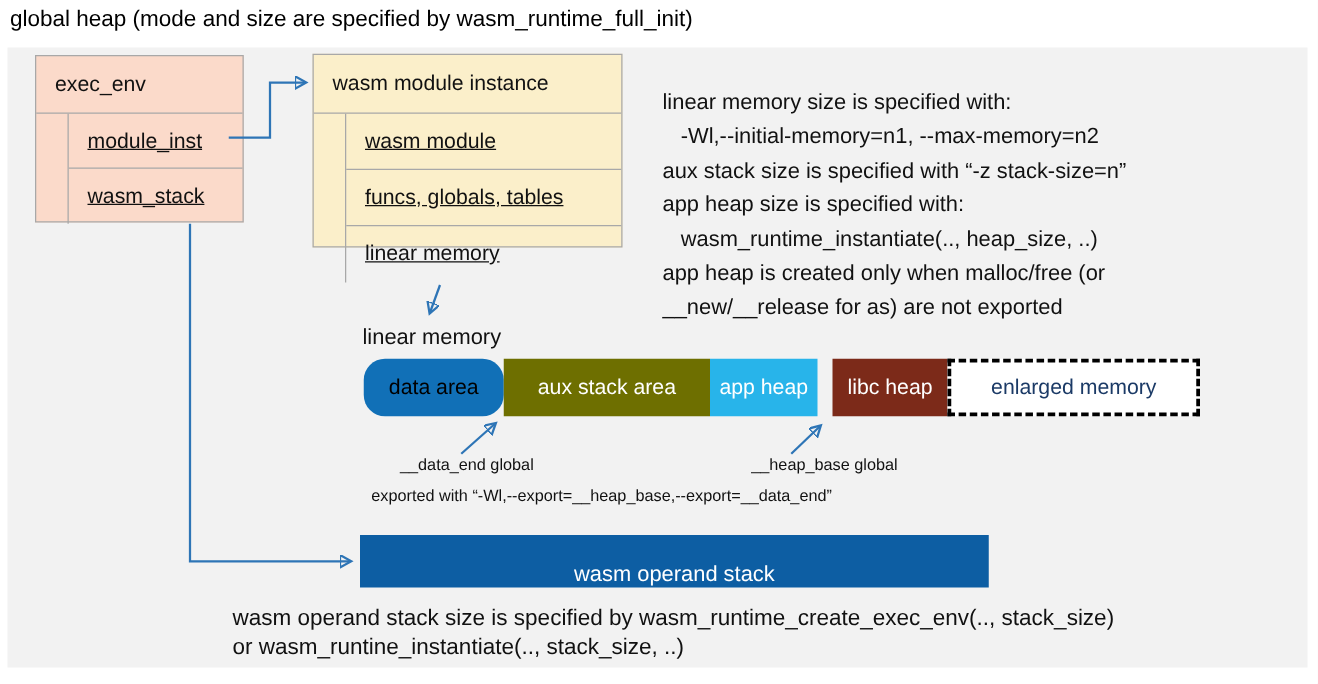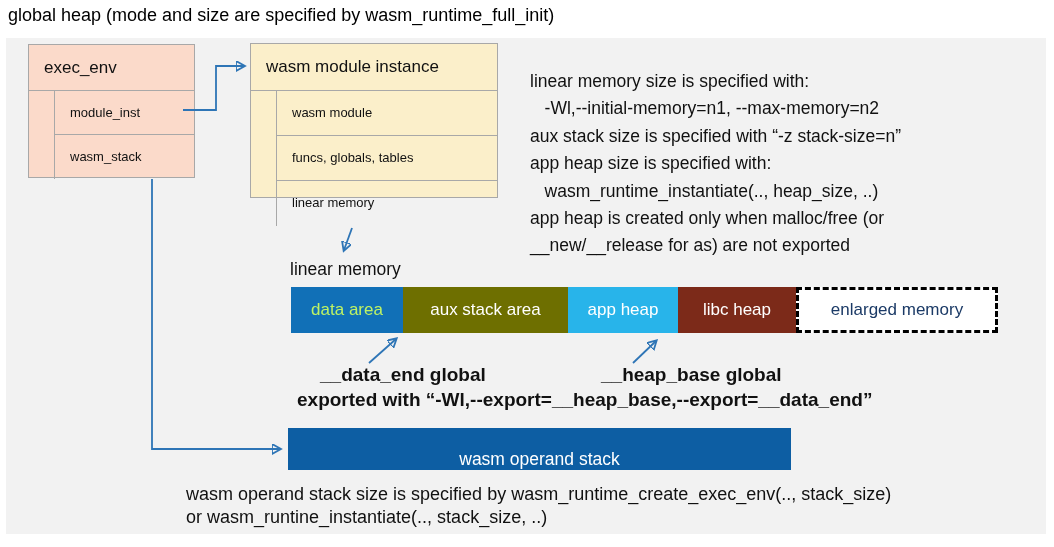--- a/index.html
+++ b/index.html
@@ -8,41 +8,41 @@
     position:relative; width:1054px; height:547px; overflow:hidden;
     font-family:"Liberation Sans", sans-serif; color:#111; background:#fff;
   }
   .canvas { position:absolute; left:6px; top:38px; width:1040px; height:496px; }
   .title  { position:absolute; left:8px; top:5px; font-size:18px; color:#000; white-space:nowrap;text-align:right; }
 
   
   .recbox { position:absolute; border:1px solid #A8A8A8; }
   .recbox .hdr { padding-left:15px; font-size:17px; border-bottom:1px solid #A8A8A8; white-space:nowrap; }
   .recbox .rows { margin-left:25px; border-left:1px solid #A8A8A8; }
-  .recbox .row { padding-left:15px; font-size:13px; white-space:nowrap; }
+  .recbox .row { padding-left:15px; font-size:17px; white-space:nowrap;text-decoration:underline; }
   .exec { left:28px; top:44px; width:167px; height:134px; background:#FBDACA; }
   .exec .hdr { height:46px; line-height:45px; }
   .exec .row { height:44px; line-height:43px; }
   .exec .row.mid { border-bottom:1px solid #A8A8A8; }
   .inst { left:250px; top:43px; width:248px; height:155px; background:#FBEFCA; }
   .inst .hdr { height:47px; line-height:46px; }
   .inst .row { height:45px; line-height:44px; }
   .inst .row.mid { border-bottom:1px solid #A8A8A8; }
 
   .notes-right { position:absolute; left:530px; top:68px; font-size:17.5px; line-height:27.4px; }
   .notes-right div { white-space:pre; }
 
   .lm-label { position:absolute; left:290px; top:259px; font-size:17.5px; }
   .lm-bar { position:absolute; left:291px; top:287px; height:46px; display:flex; }
   .seg { height:46px; display:flex; align-items:center; justify-content:center;
          font-size:17px; white-space:nowrap; }
-  .seg1 { width:112px; } .seg2 { width:165px; } .seg3 { width:110px; } .seg4 { width:118px; }
+  .seg1 { width:112px; } .seg2 { width:165px; } .seg3 { width:86px; } .seg4 { width:92px;margin-left:12px; }
   .seg5 { width:202px; border:3px dashed #000; background:#fff; }
 
-  .ann { position:absolute; font-size:19px; white-space:nowrap;font-weight:bold; }
+  .ann { position:absolute; font-size:13px; white-space:nowrap; }
   .ann-dataend  { left:320px; top:364px; }
   .ann-heapbase { left:601px; top:364px; }
   .ann-export   { left:297px; top:389px; }
 
   .opstack { position:absolute; left:288px; top:428px; width:503px; height:42px;
              display:flex; align-items:flex-end; justify-content:center;
              color:#fff; font-size:17.5px; }
 
   .notes-bottom { position:absolute; left:186px; top:483px; font-size:18px; line-height:23.4px; }
   .notes-bottom div { white-space:pre; }
@@ -81,21 +81,21 @@
     <div>   -Wl,--initial-memory=n1, --max-memory=n2</div>
     <div>aux stack size is specified with “-z stack-size=n”</div>
     <div>app heap size is specified with:</div>
     <div>   wasm_runtime_instantiate(.., heap_size, ..)</div>
     <div>app heap is created only when malloc/free (or</div>
     <div>__new/__release for as) are not exported</div>
   </div>
 
   <div class="lm-label">linear memory</div>
   <div class="lm-bar">
-    <div class="seg seg1" style="background-color: rgb(17, 112, 183); color: #bef264;">data area</div>
+    <div class="seg seg1" style="background-color: rgb(17, 112, 183); color: #000000; border-radius: 17px;">data area</div>
     <div class="seg seg2" style="background-color: rgb(110, 111, 0); color: rgb(255, 255, 255);">aux stack area</div>
     <div class="seg seg3" style="background-color: rgb(40, 180, 234); color: rgb(255, 255, 255);">app heap</div>
     <div class="seg seg4" style="background-color: rgb(124, 42, 25); color: rgb(255, 255, 255);">libc heap</div>
     <div class="seg seg5" style="background-color: rgb(255, 255, 255); color: rgb(27, 58, 102);">enlarged memory</div>
   </div>
 
   <div class="ann ann-dataend">__data_end global</div>
   <div class="ann ann-heapbase">__heap_base global</div>
   <div class="ann ann-export">exported with “-Wl,--export=__heap_base,--export=__data_end”</div>
 

